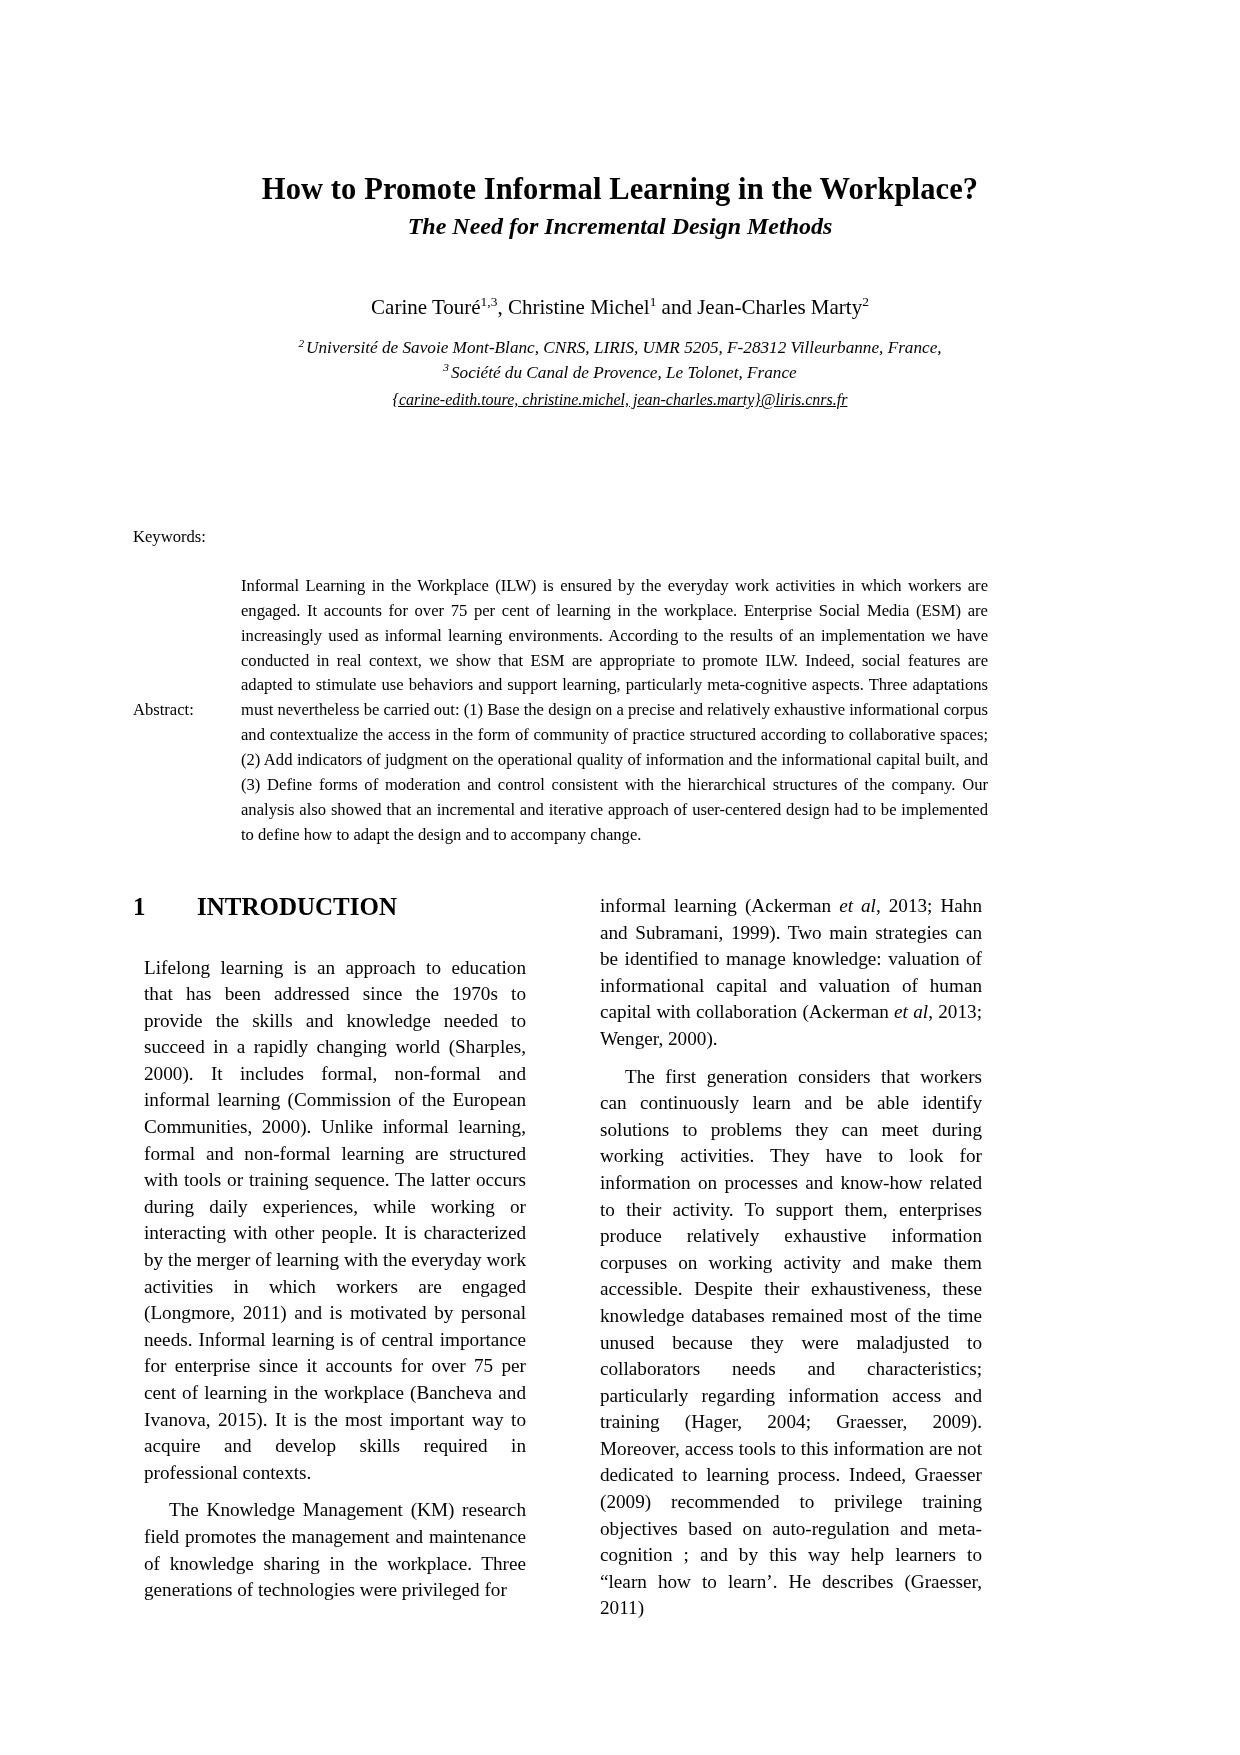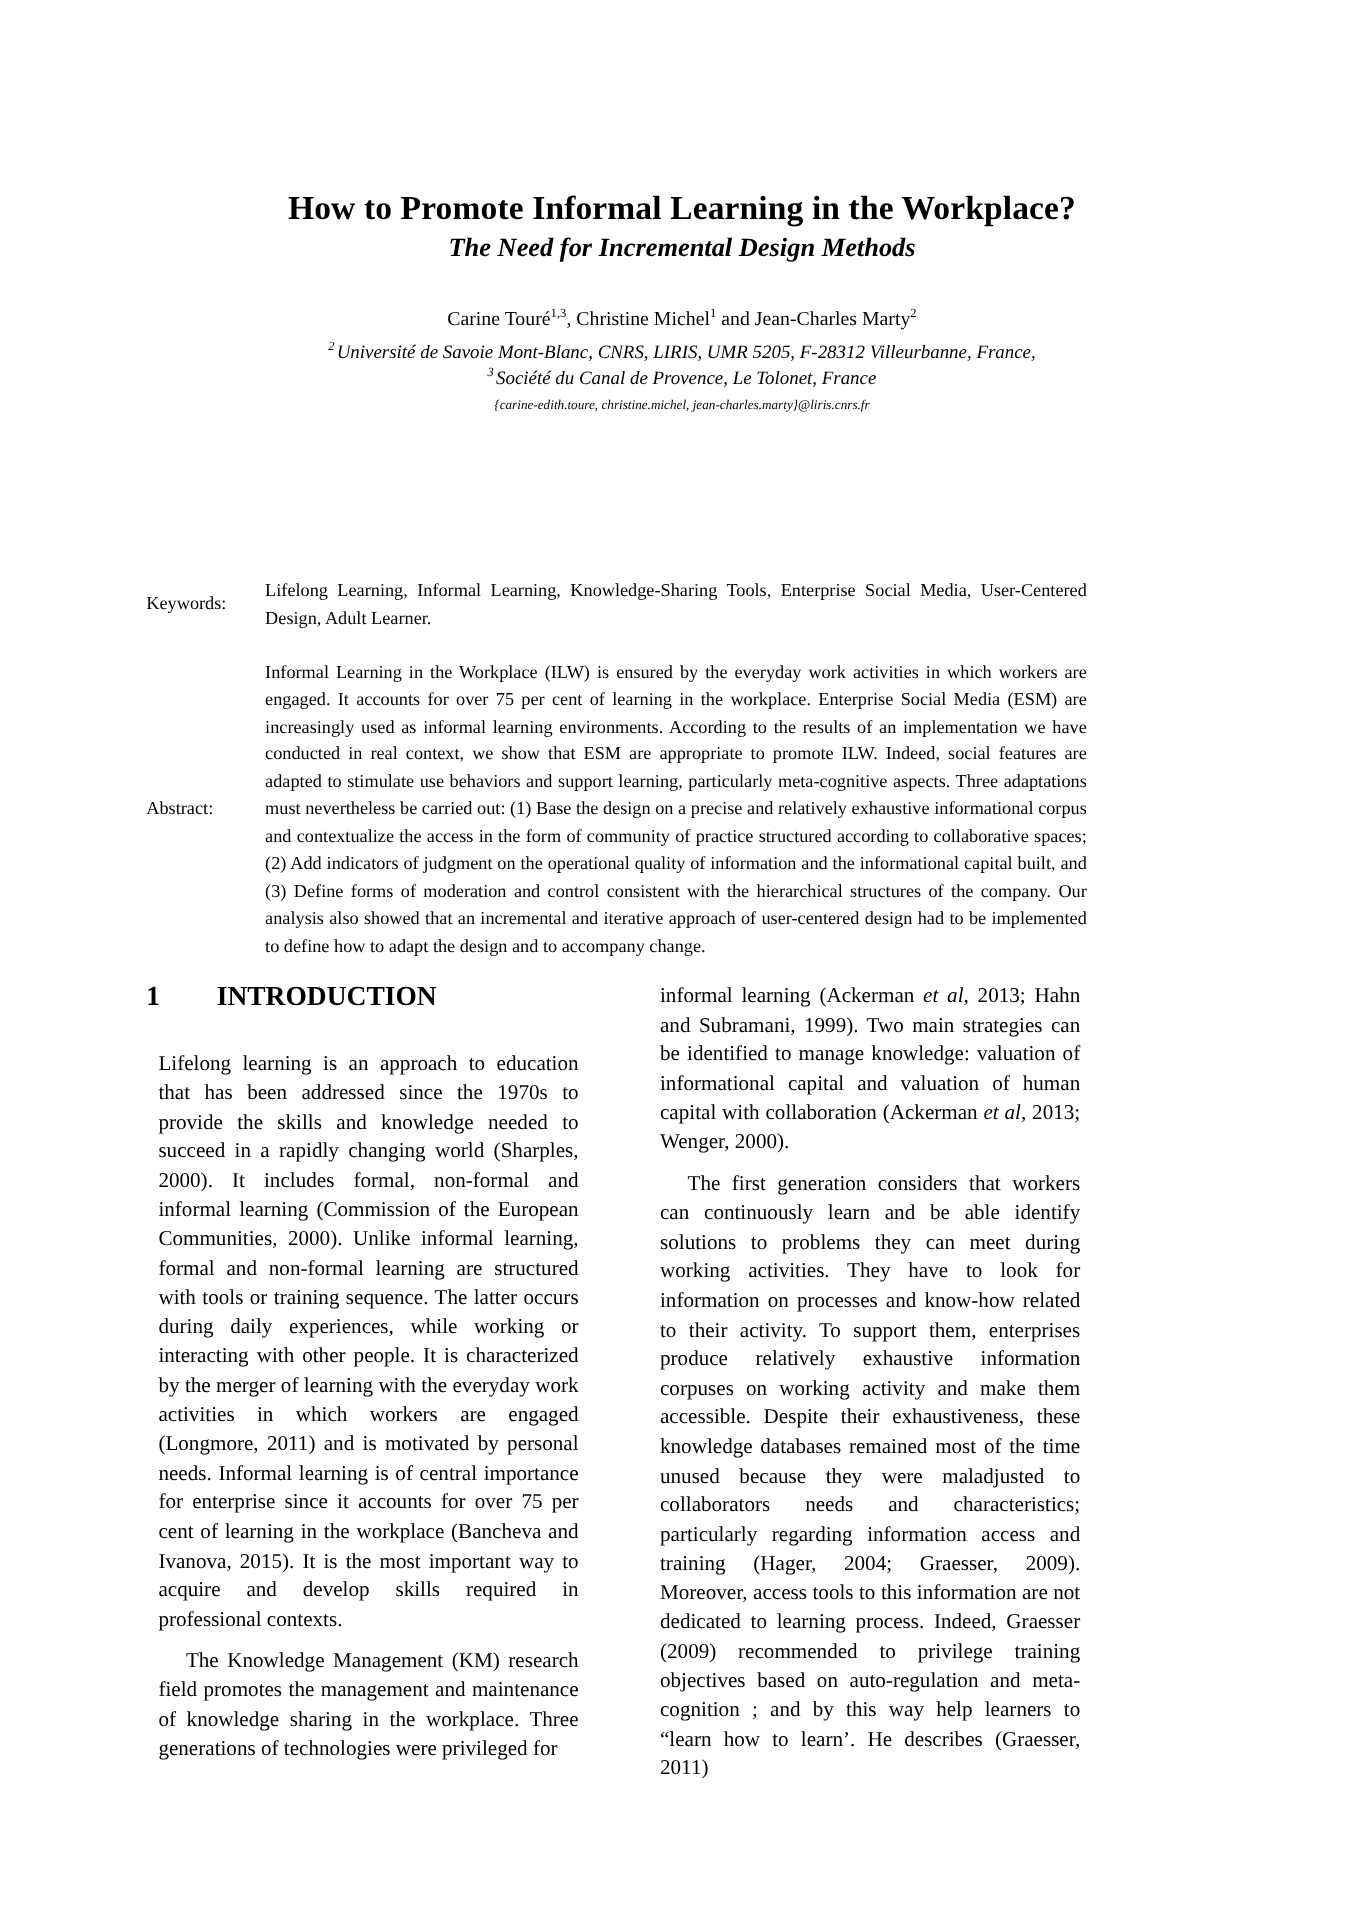--- a/index.html
+++ b/index.html
@@ -49,38 +49,39 @@
 
   
   .authors-block {
     position: absolute;
     left: 130px;
     top: 278px;
     width: 980px;
     text-align: center;
   }
   .authors-line {
-    font-size: 18px;
+    font-size: 21px;
     line-height: 1.25;
-    margin: 0;
+    margin: 16px;
   }
   .affiliations {
     margin-top: 7px;
   }
   .affil-line {
     font-size: 17.2px;
     font-style: italic;
     line-height: 1.42;
     margin: 0;
   }
   .email-line {
-    font-size: 12px;
+    font-size: 16px;
     font-style: italic;
     line-height: 1.42;
     margin: 4px 0 0 0;
+    text-decoration: underline;
   }
   sup {
     font-size: 0.64em;
     vertical-align: super;
     line-height: 0;
   }
   .affil-line sup {
     font-size: 0.66em;
     margin-right: 2px;
   }
@@ -170,21 +171,20 @@
       <p class="affil-line">
         <sup>3</sup><span>Société du Canal de Provence, Le Tolonet, France</span>
       </p>
     </div>
     <p class="email-line">{carine-edith.toure, christine.michel, jean-charles.marty}@liris.cnrs.fr</p>
   </div>
 
   <div class="meta-block">
     <div class="meta-row">
       <div class="meta-label">Keywords:</div>
-      <div class="meta-text">Lifelong Learning, Informal Learning, Knowledge-Sharing Tools, Enterprise Social Media, User-Centered Design, Adult Learner.</div>
     </div>
     <div class="meta-row">
       <div class="meta-label">Abstract:</div>
       <div class="meta-text"> Informal Learning in the Workplace (ILW) is ensured by the everyday work activities in which workers are engaged. It accounts for over 75 per cent of learning in the workplace. Enterprise Social Media (ESM) are increasingly used as informal learning environments. According to the results of an implementation we have conducted in real context, we show that ESM are appropriate to promote ILW. Indeed, social features are adapted to stimulate use behaviors and support learning, particularly meta-cognitive aspects. Three adaptations must nevertheless be carried out: (1) Base the design on a precise and relatively exhaustive informational corpus and contextualize the access in the form of community of practice structured according to collaborative spaces; (2) Add indicators of judgment on the operational quality of information and the informational capital built, and (3) Define forms of moderation and control consistent with the hierarchical structures of the company. Our analysis also showed that an incremental and iterative approach of user-centered design had to be implemented to define how to adapt the design and to accompany change.</div>
     </div>
   </div>
 
   <div class="body-columns">
     <div class="column col-left">
       <div class="section-heading">

